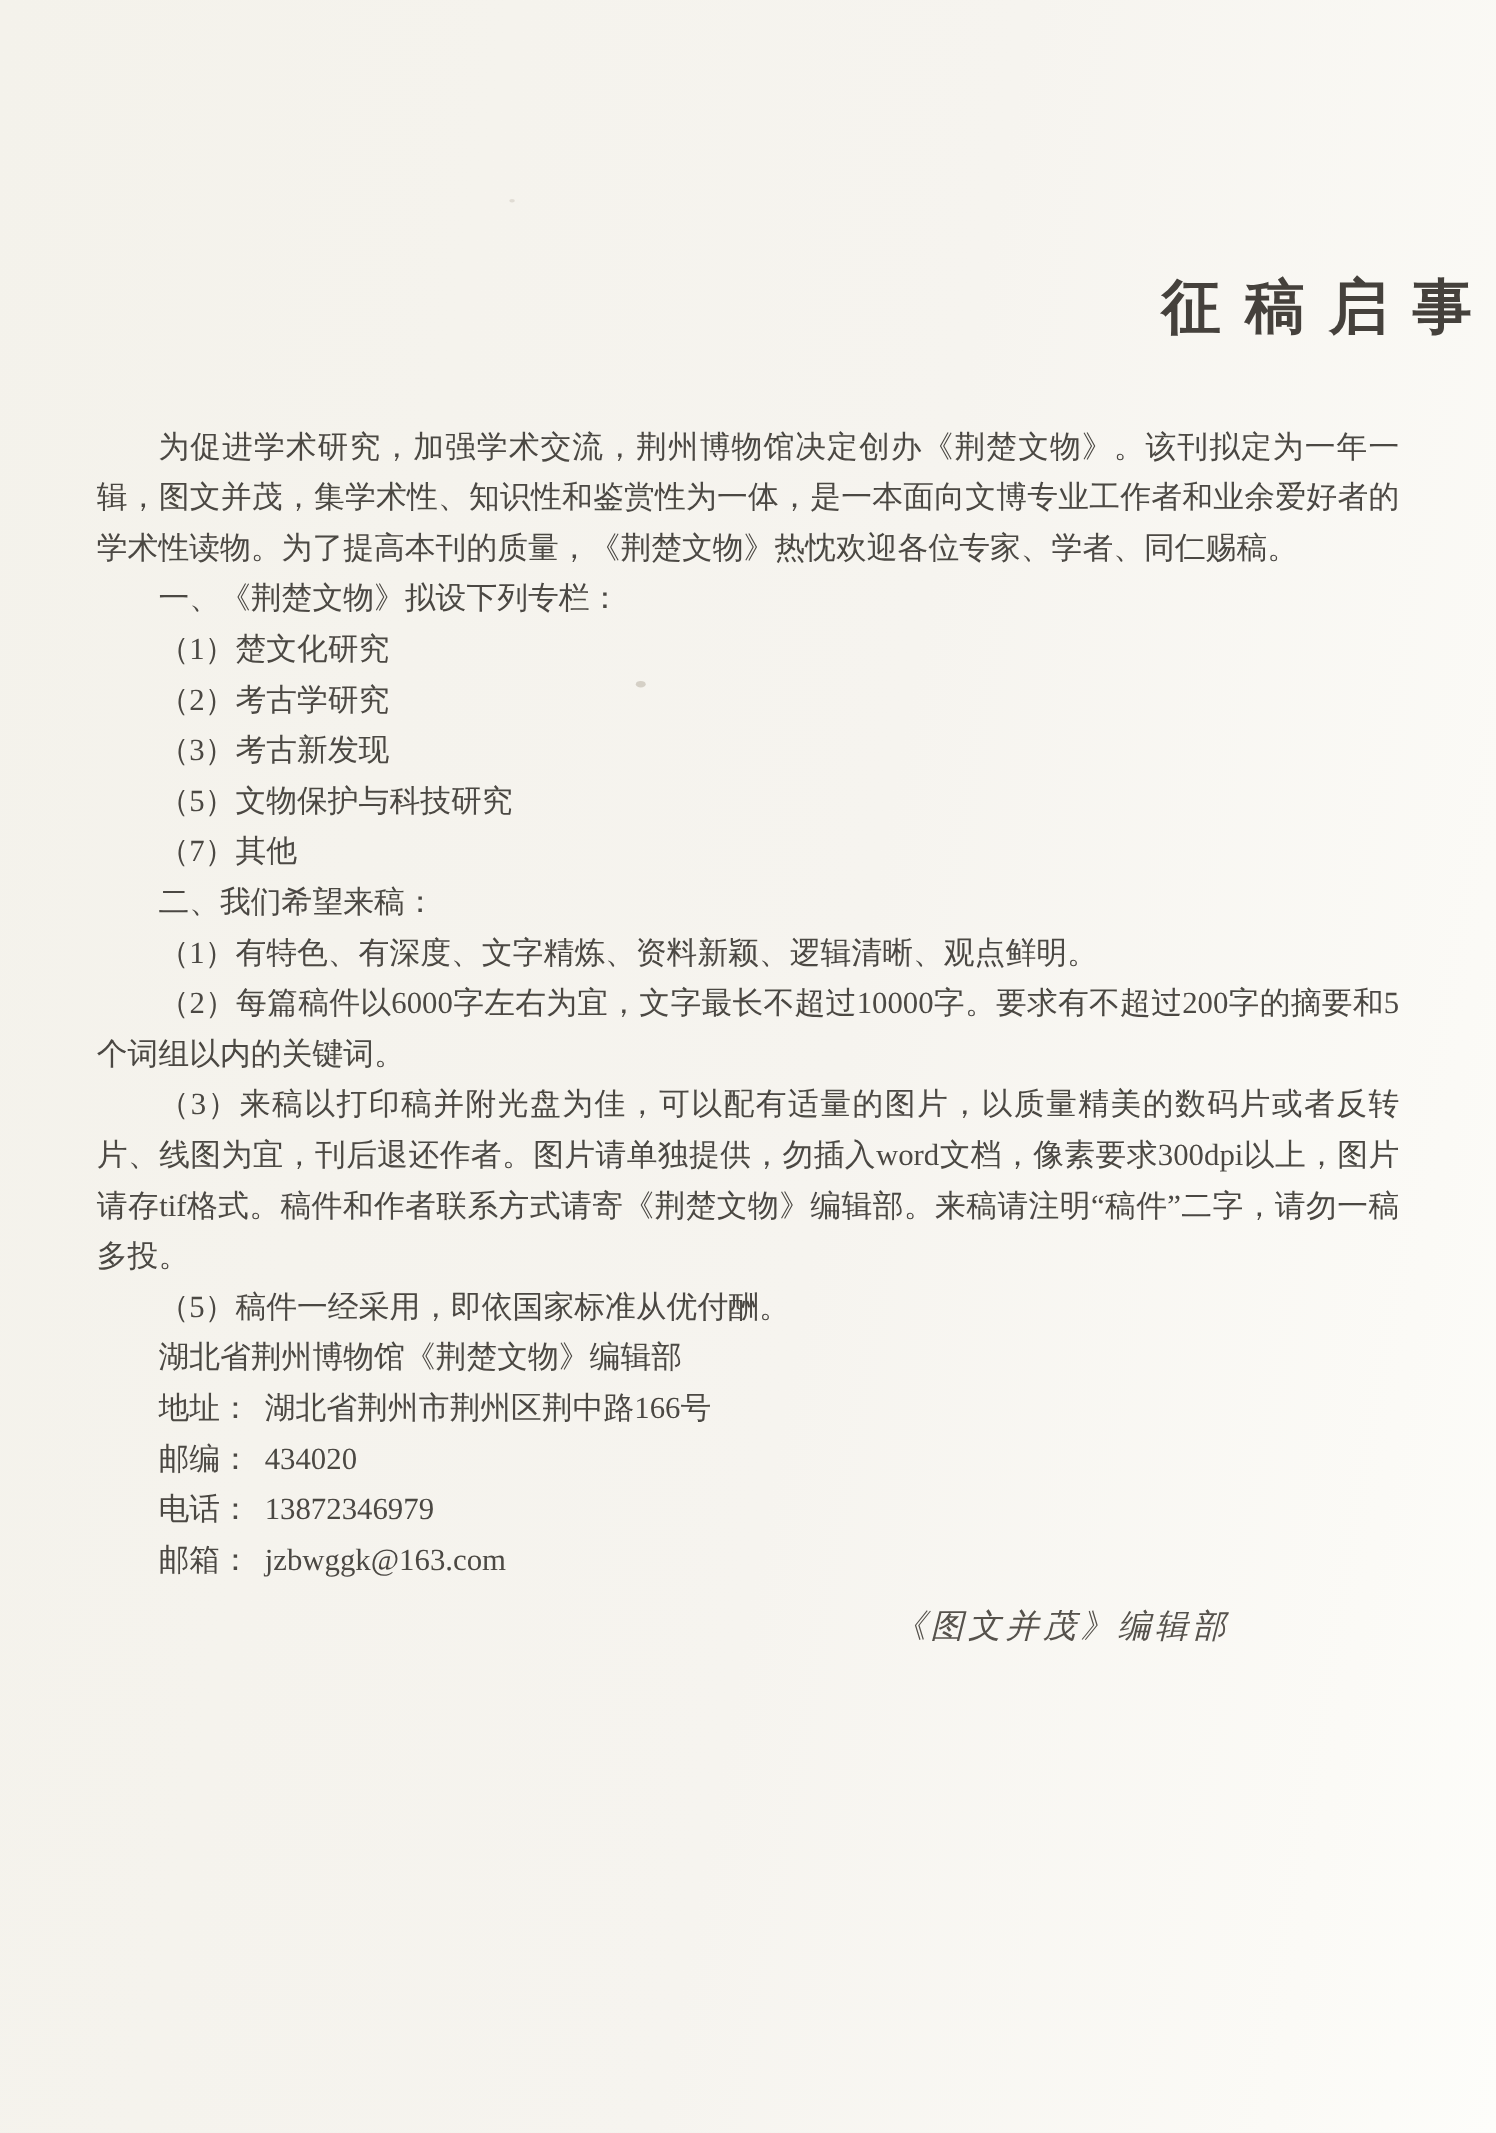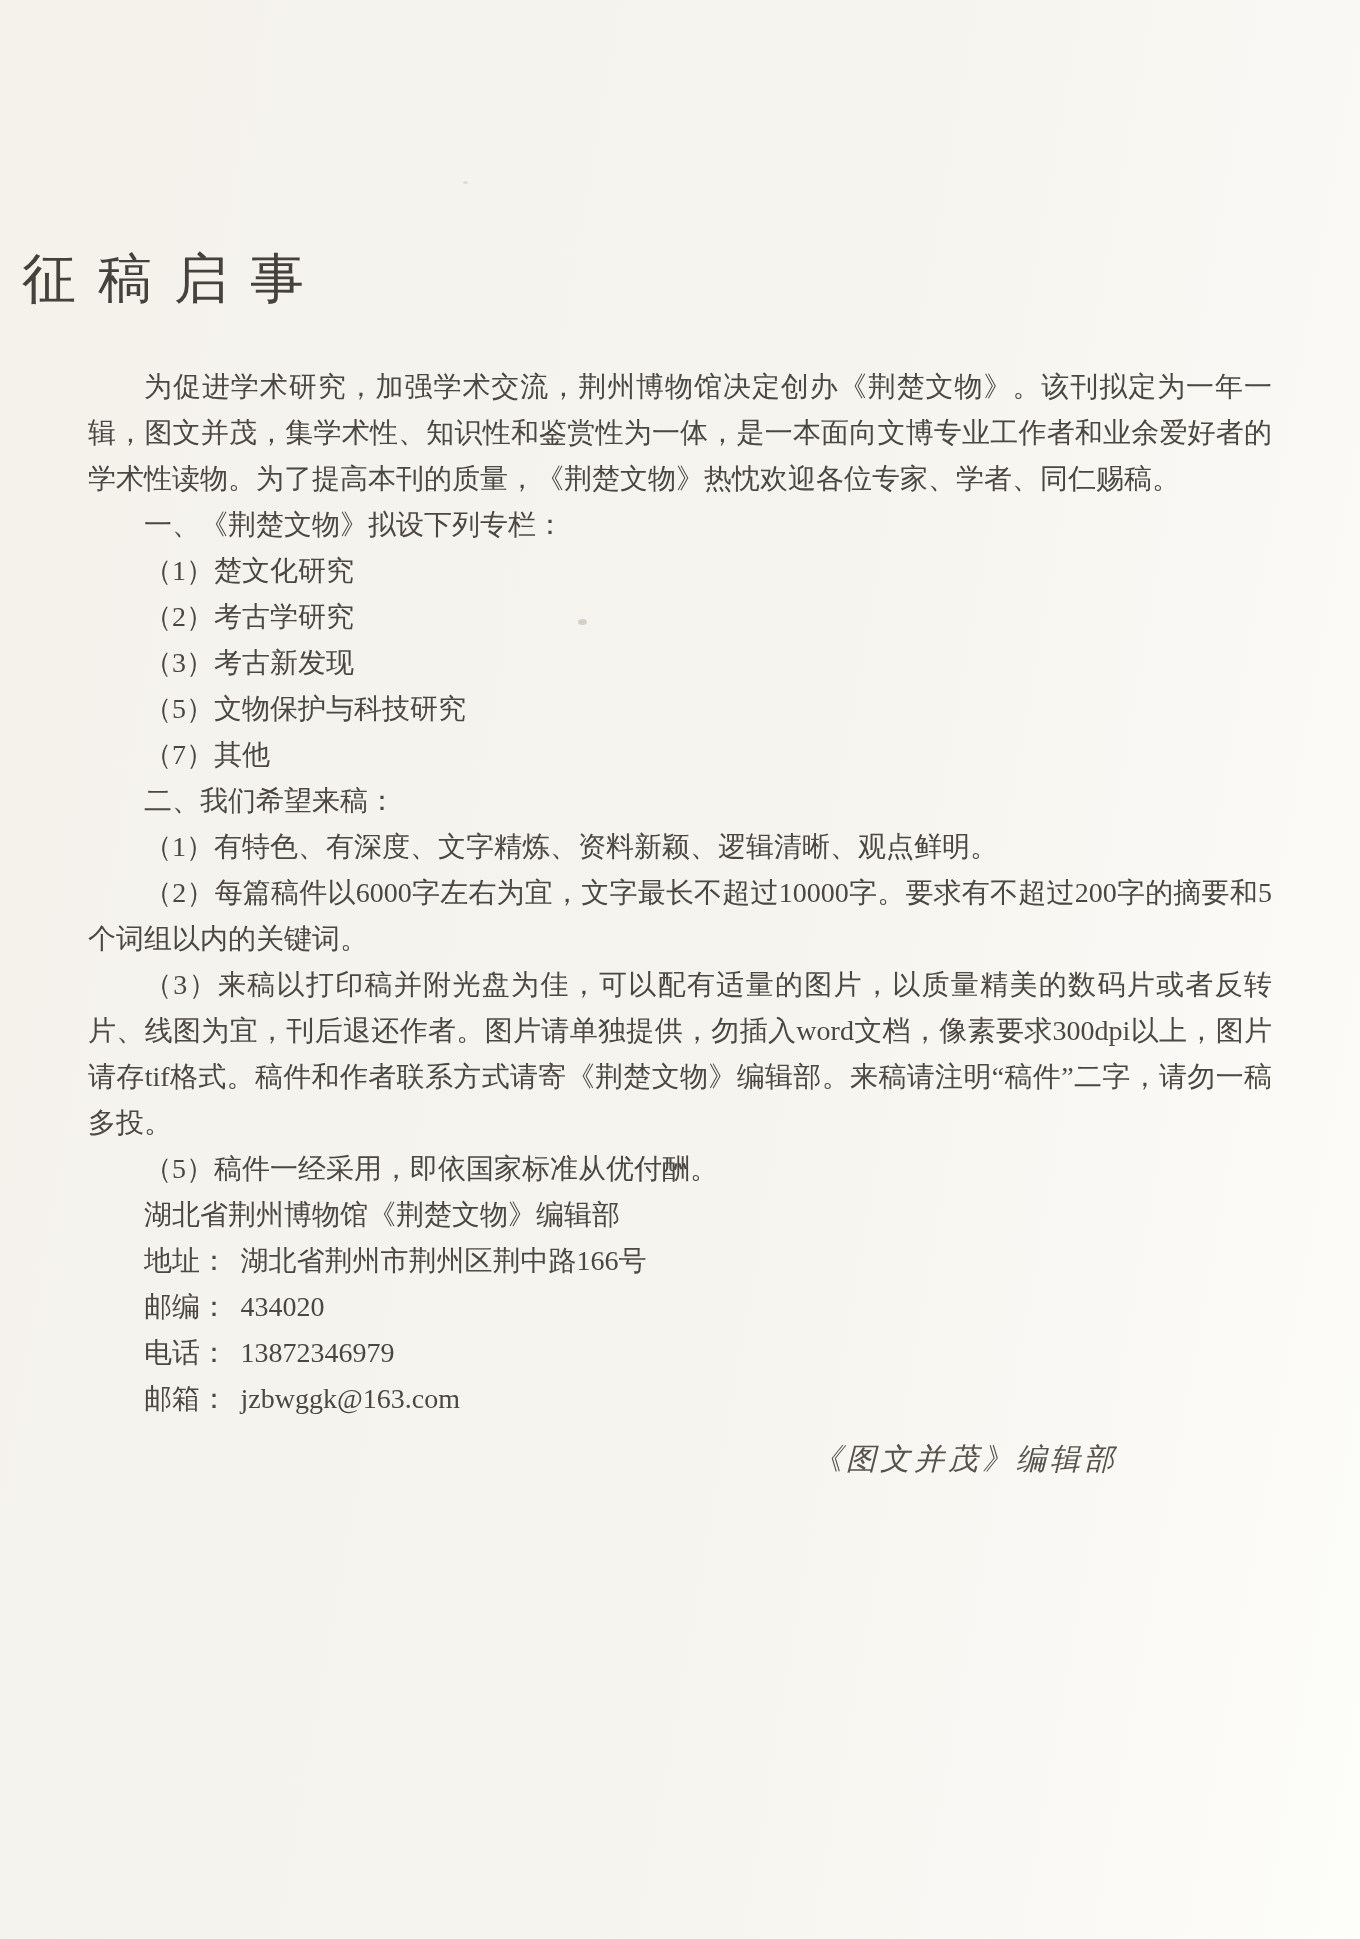--- a/index.html
+++ b/index.html
@@ -11,31 +11,31 @@
     width: 1360px;
     height: 1939px;
     margin: 0 auto;
     background: linear-gradient(100deg, #f4f2eb 0%, #f6f4ef 55%, #fbfaf6 88%, #fdfdfa 100%);
     color: #4b4843;
     overflow: hidden;
   }
 
   .page-title {
     padding-top: 252px;
-    text-align: left;
+    text-align: right;
     font-size: 54px;
     line-height: 1;
-    font-weight: normal;
+    font-weight: bold;
     color: #45413c;
     letter-spacing: 22px;
     text-indent: 22px; 
   }
 
   .body-text {
-    margin-top: 58px;
+    margin-top: 78px;
     padding: 0 88px;
     font-size: 28px;
     line-height: 46px;
     text-align: justify;
     color: #4b4843;
   }
 
   .para-indent { text-indent: 2em; }
   .line-indent { padding-left: 2em; }
 

